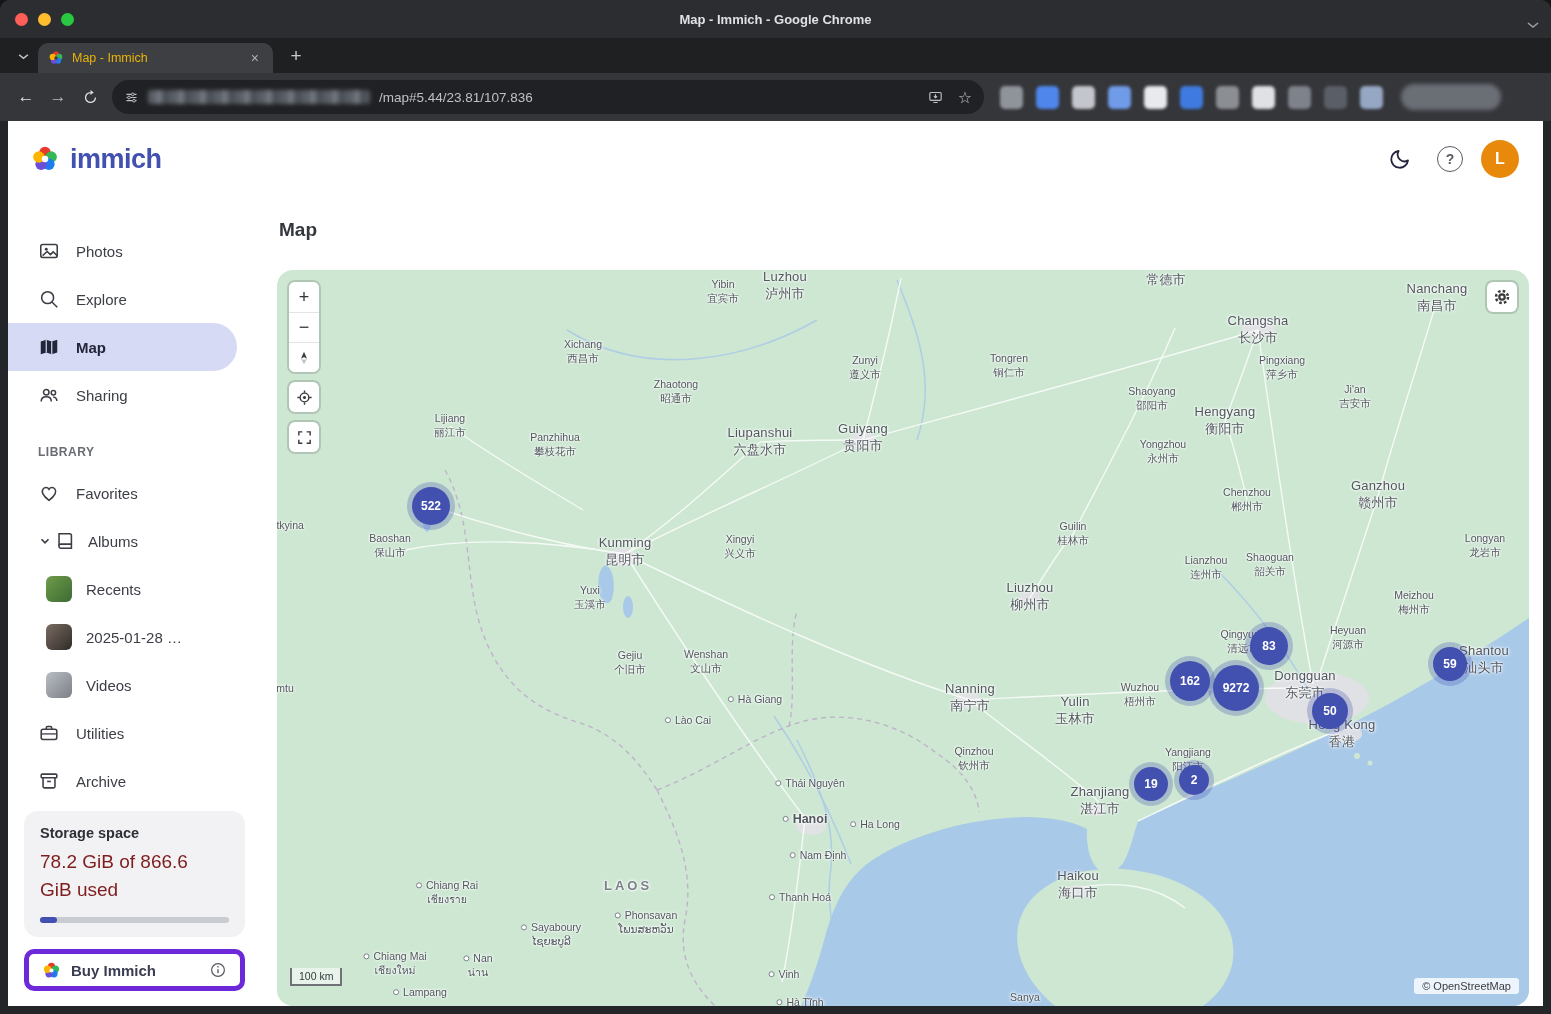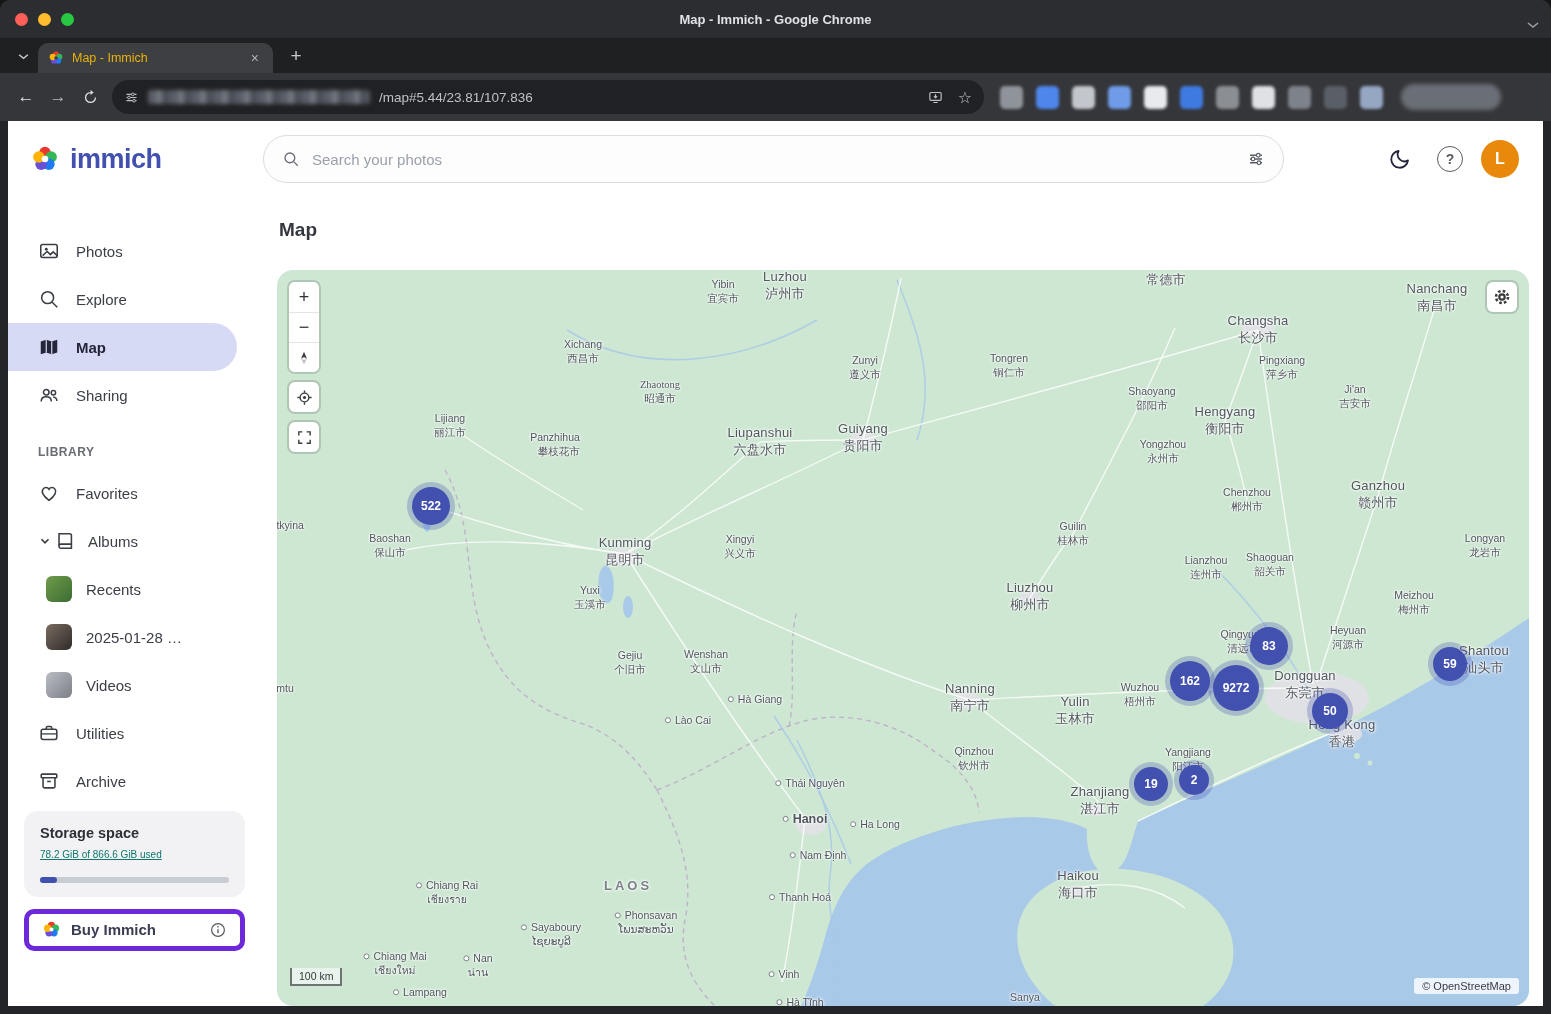--- a/index.html
+++ b/index.html
@@ -79,21 +79,21 @@
   .album-item { height:48px; display:flex; align-items:center; gap:14px; padding-left:38px;
     margin-right:24px; border-radius:0 24px 24px 0; font-size:15px; color:#3c3e46; font-weight:500; }
   .thumb { width:26px; height:26px; border-radius:6px; flex:0 0 auto; }
   .t-recents { background:linear-gradient(135deg,#6f9c4a,#3c6b33); }
   .t-album2  { background:linear-gradient(135deg,#7a6c62,#2f2b28); }
   .t-videos  { background:linear-gradient(135deg,#b9bdc4,#7c8086); }
   .section-label { margin:26px 0 10px 30px; font-size:12px; letter-spacing:.5px;
     color:#6a6c74; font-weight:700; }
   .storage-card { margin:6px 16px 0 16px; background:#f2f2f5; border-radius:14px; padding:14px 16px; }
   .storage-title { font-size:14.5px; font-weight:700; color:#2e3038; }
-  .storage-detail { font-size:10px; color:#0f766e; margin-top:7px; line-height:1.45; width:150px;text-decoration:underline; }
+  .storage-detail { font-size:19px; color:#7f1d1d; margin-top:7px; line-height:1.45; width:150px; }
   .progress-track { height:6px; background:#caccd3; border-radius:3px; margin-top:14px; }
   .progress-fill { height:6px; background:#4250af; border-radius:3px; width:9%; }
   .buy-btn { margin:12px 16px 0 16px; height:42px; border:5px solid #6d28d9; border-radius:10px;
     background:#fff; display:flex; align-items:center; padding:0 13px; gap:10px; }
   .buy-label { font-size:15px; font-weight:700; color:#3a3c52; }
   .buy-info { margin-left:auto; display:flex; }
 
   
   .main { flex:1; position:relative; min-width:0; }
   .map-heading { position:absolute; left:18px; top:22px; font-size:19px; font-weight:700; color:#34363e; }
@@ -224,33 +224,20 @@
         <svg width="30" height="30" viewBox="0 0 24 24">
           <circle cx="12" cy="6.8" r="4.6" fill="#e8392c"></circle>
             <circle cx="16.9" cy="10.4" r="4.6" fill="#34b857"></circle>
           <circle cx="15.1" cy="16.2" r="4.6" fill="#1e7cf0"></circle>
             <circle cx="8.9" cy="16.2" r="4.6" fill="#6b4fd8"></circle>
           <circle cx="7.1" cy="10.4" r="4.6" fill="#ffb400"></circle>
             <circle cx="12" cy="12" r="2.6" fill="#fff"></circle>
         </svg>
         <span class="brand-text">immich</span>
       </div>
-      <div class="search-bar">
-        <svg width="18" height="18" viewBox="0 0 24 24">
-          <circle cx="10.5" cy="10.5" r="6.5" stroke="#6b6e76" stroke-width="1.8" fill="none"></circle>
-          <path d="M15.5 15.5 L21 21" stroke="#6b6e76" stroke-width="1.8"></path>
-        </svg>
-        <input class="search-input" placeholder="Search your photos" style="">
-        <svg width="18" height="18" viewBox="0 0 24 24">
-          <path d="M4 7 H20 M4 12 H20 M4 17 H20" stroke="#5a5e66" stroke-width="1.8"></path>
-          <circle cx="15" cy="7" r="2.4" fill="#fff" stroke="#5a5e66" stroke-width="1.6"></circle>
-          <circle cx="8" cy="12" r="2.4" fill="#fff" stroke="#5a5e66" stroke-width="1.6"></circle>
-          <circle cx="16" cy="17" r="2.4" fill="#fff" stroke="#5a5e66" stroke-width="1.6"></circle>
-        </svg>
-      </div>
       <div class="bar-right">
         <span class="moon-btn">
           <svg width="24" height="24" viewBox="0 0 24 24">
             <path d="M20 13.4 A8.4 8.4 0 1 1 10.6 4 A6.9 6.9 0 0 0 20 13.4 Z" stroke="#23233b" stroke-width="1.8" fill="none" stroke-linejoin="round"></path>
           </svg>
         </span>
         <span class="help-btn">?</span>
         <span class="avatar">L</span>
       </div>
     </div>
@@ -476,41 +463,41 @@
                 <span class="zh">遵义市</span>
               </div>
               <div class="lbl sm" style="left: 732px; top: 96px;">
                 <span class="l1">Tongren</span>
                 <span class="zh">铜仁市</span>
               </div>
               <div class="lbl sm" style="left: 1005px; top: 98px;">
                 <span class="l1">Pingxiang</span>
                 <span class="zh">萍乡市</span>
               </div>
-              <div class="lbl sm" style="left: 383px; top: 122px; font-family: Liberation Serif, serif;">
+              <div class="lbl sm" style="left: 399px; top: 122px;">
                 <span class="l1">Zhaotong</span>
                 <span class="zh">昭通市</span>
               </div>
               <div class="lbl sm" style="left: 875px; top: 129px;">
                 <span class="l1">Shaoyang</span>
                 <span class="zh">邵阳市</span>
               </div>
               <div class="lbl lg" style="left: 948px; top: 151px;">
                 <span class="l1">Hengyang</span>
                 <span class="zh">衡阳市</span>
               </div>
               <div class="lbl sm" style="left: 1078px; top: 127px;">
                 <span class="l1">Ji'an</span>
                 <span class="zh">吉安市</span>
               </div>
               <div class="lbl sm" style="left: 173px; top: 156px;">
                 <span class="l1">Lijiang</span>
                 <span class="zh">丽江市</span>
               </div>
-              <div class="lbl sm" style="left: 278px; top: 175px; text-align: right;">
+              <div class="lbl sm" style="left: 278px; top: 175px;">
                 <span class="l1">Panzhihua</span>
                 <span class="zh">攀枝花市</span>
               </div>
               <div class="lbl lg" style="left: 483px; top: 172px;">
                 <span class="l1">Liupanshui</span>
                 <span class="zh">六盘水市</span>
               </div>
               <div class="lbl lg" style="left: 586px; top: 168px;">
                 <span class="l1">Guiyang</span>
                 <span class="zh">贵阳市</span>

